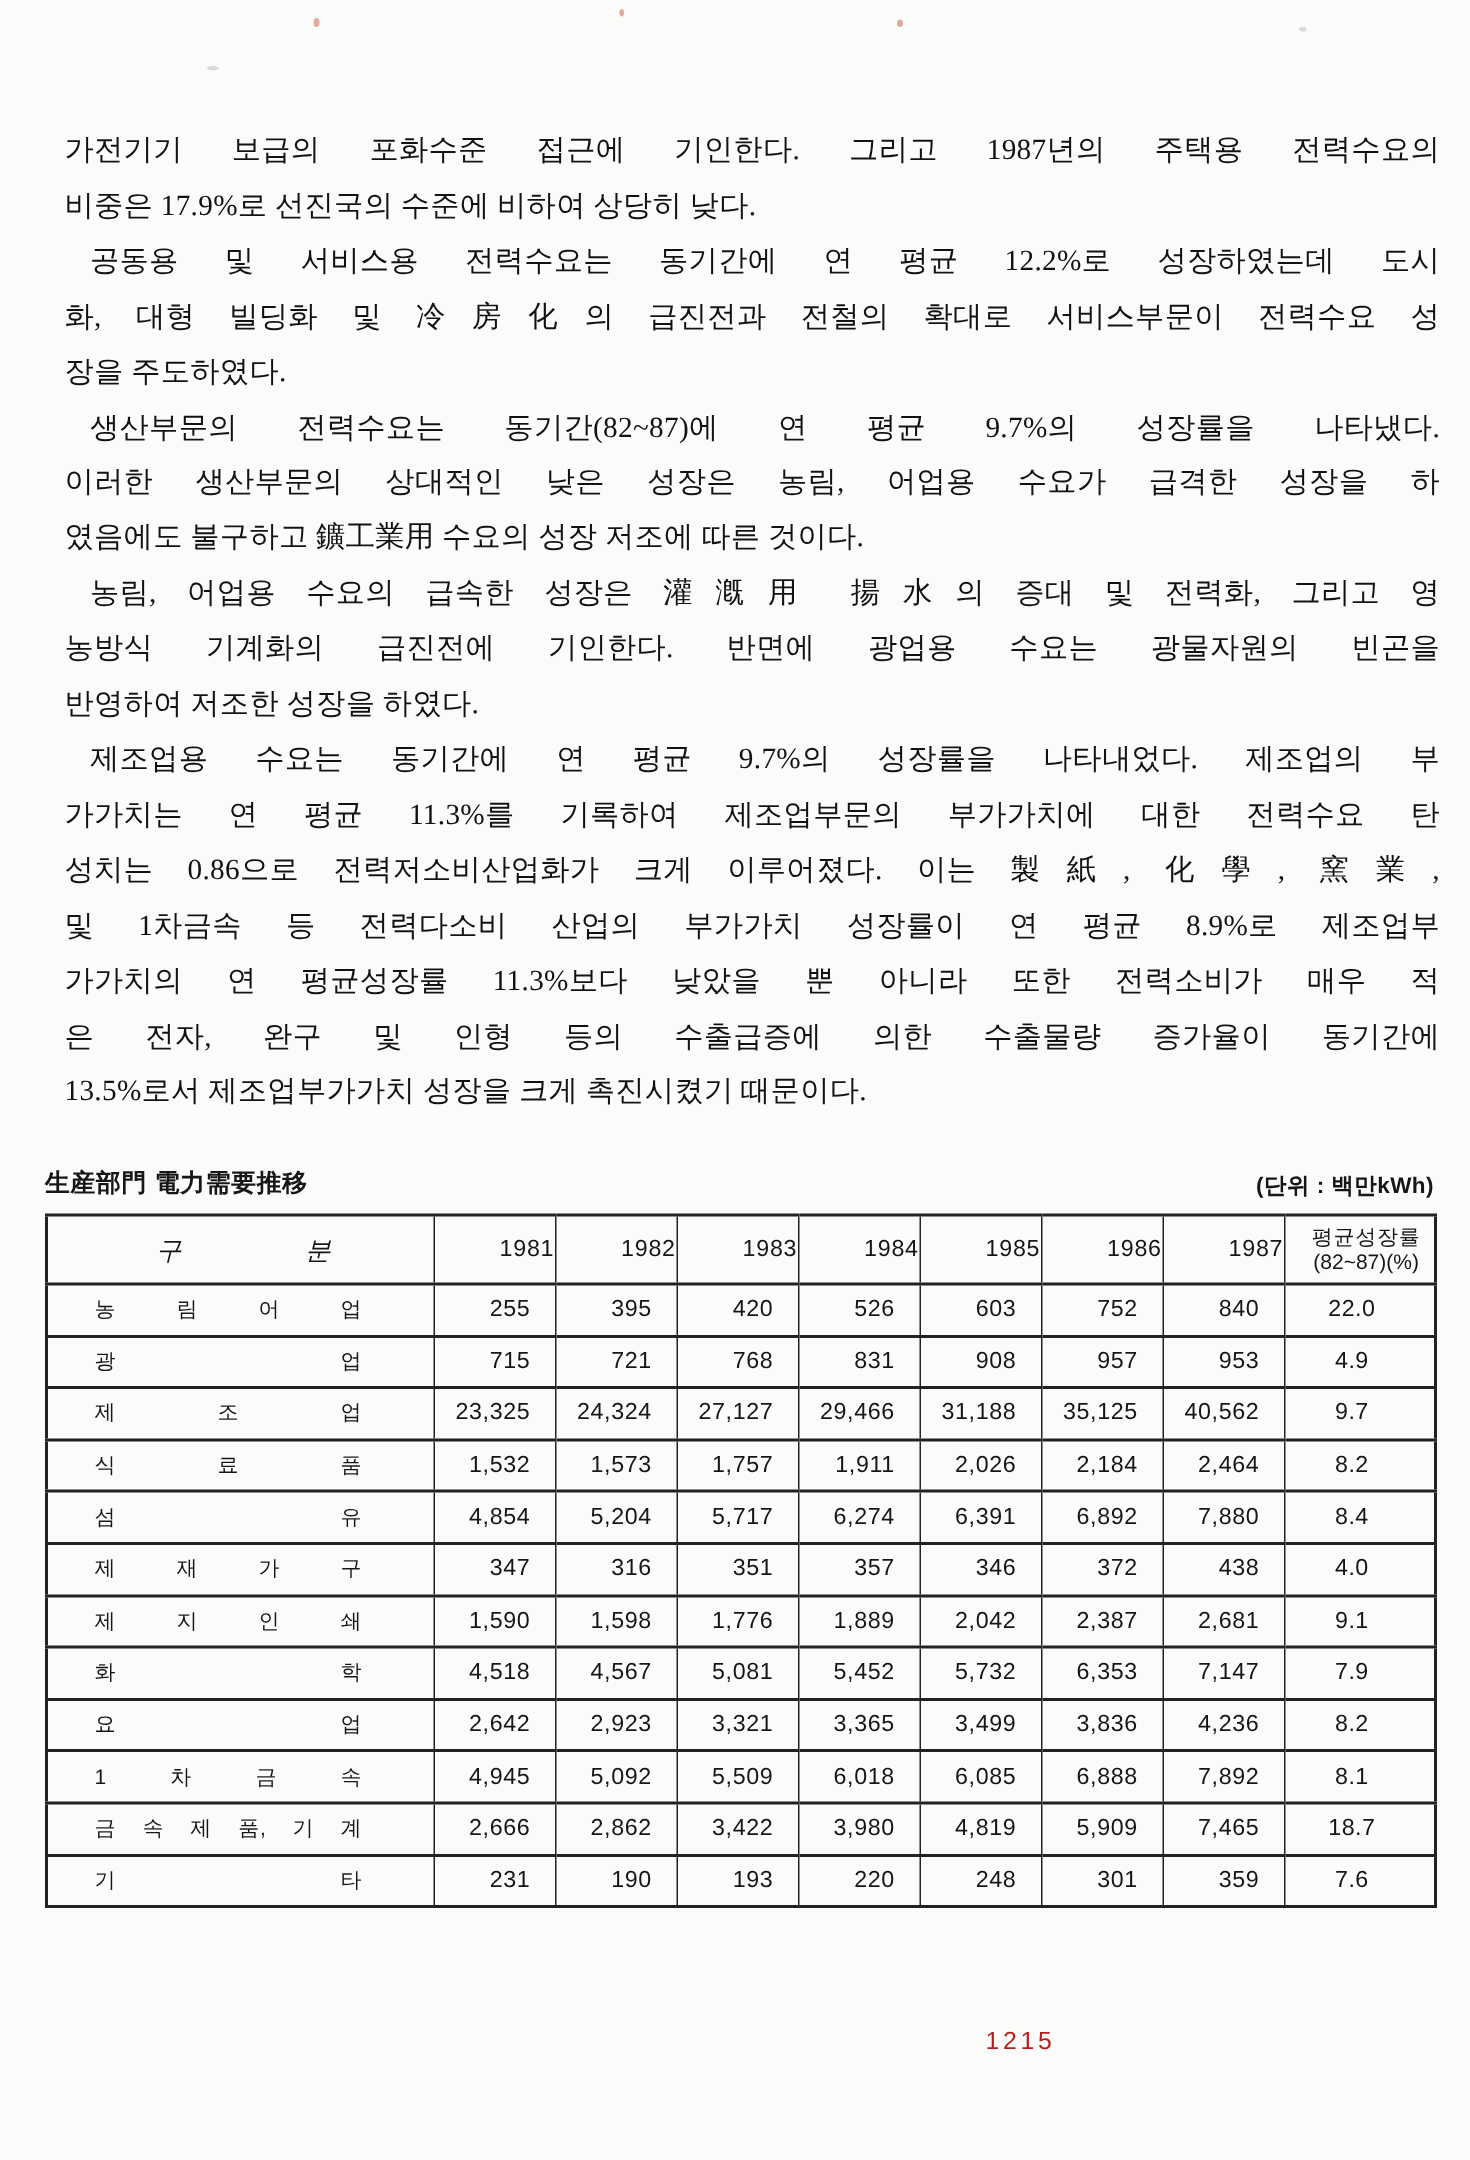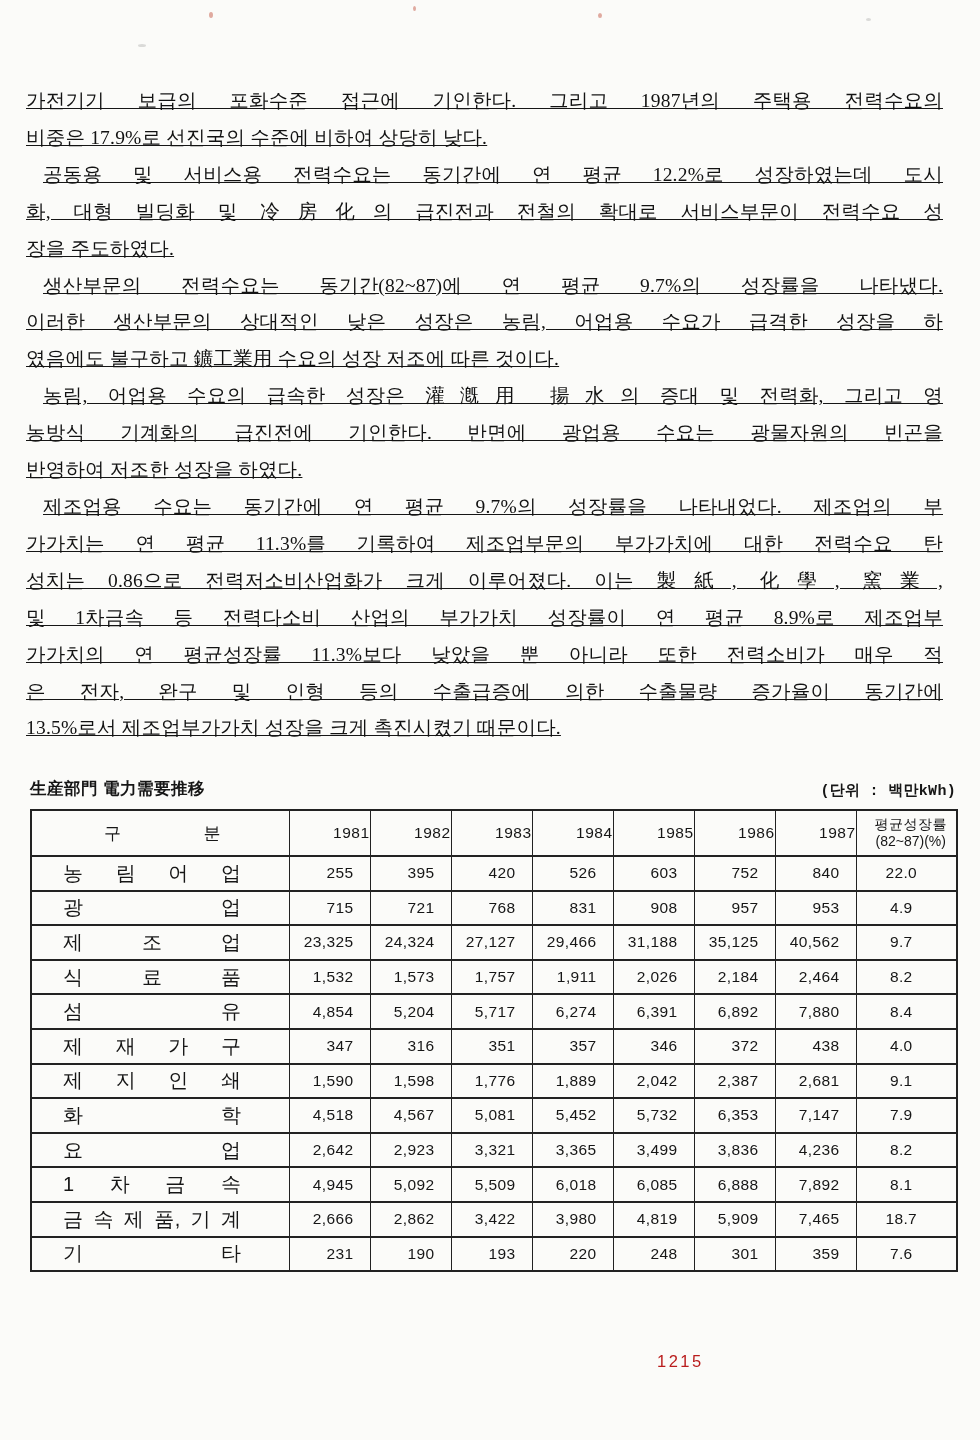--- a/index.html
+++ b/index.html
@@ -16,21 +16,21 @@
     position:relative;
   }
   
   .speck{position:absolute;border-radius:50%;pointer-events:none;}
   .speck.red{background:rgba(190,70,50,.45);}
   .speck.gray{background:rgba(120,120,120,.25);}
 
   
   .text-block{
     position:absolute;
-    left:26px;top:83px;width:917px;text-decoration:underline;
+    left:43px;top:83px;width:917px;
   }
   .line{
     font-size:19.5px;
     line-height:36.9px;
     letter-spacing:.2px;
     text-align:justify;
     text-align-last:justify;
     white-space:normal;
     color:#121212;
   }
@@ -41,48 +41,49 @@
   .table-section{
     position:absolute;
     left:30px;top:778px;width:926px;
     font-family:"Liberation Sans","DejaVu Sans",sans-serif;
   }
   .caption-row{
     display:flex;justify-content:space-between;align-items:flex-end;
     margin-bottom:9px;
   }
   .table-title{font-size:16.5px;font-weight:bold;letter-spacing:.5px;}
-  .unit-label{font-size:15px;font-weight:bold;letter-spacing:.3px;font-family:Liberation Mono, monospace;}
+  .unit-label{font-size:15px;font-weight:bold;letter-spacing:.3px;}
 
   table{
     border-collapse:collapse;
     table-layout:fixed;
     width:926px;
     border:2.5px solid var(--line);
   }
   th,td{
     border-left:1.5px solid var(--line);
     border-top:2px solid var(--line);
     overflow:hidden;
     font-weight:normal;
   }
   thead th{height:46px;font-size:15.5px;}
   tbody td{height:34.6px;font-size:15.5px;}
 
   .cat-head{
     font-size:17px;
     text-align:justify;text-align-last:justify;
     padding:0 68px 0 72px;
+    font-style:italic;
   }
   .year-head{text-align:right;letter-spacing:.5px;}
   .growth-head{font-size:14px;line-height:17px;padding-left:9px;letter-spacing:.5px;}
   .growth-head .gh2{letter-spacing:0;}
 
   td.label{
-    font-size:20px;
+    font-size:14px;
     text-align:justify;text-align-last:justify;
     padding:0 47px 0 31px;
     letter-spacing:.5px;
   }
   td.num{
     text-align:right;
     padding-right:16px;
     letter-spacing:.4px;
   }
   td.growth{

